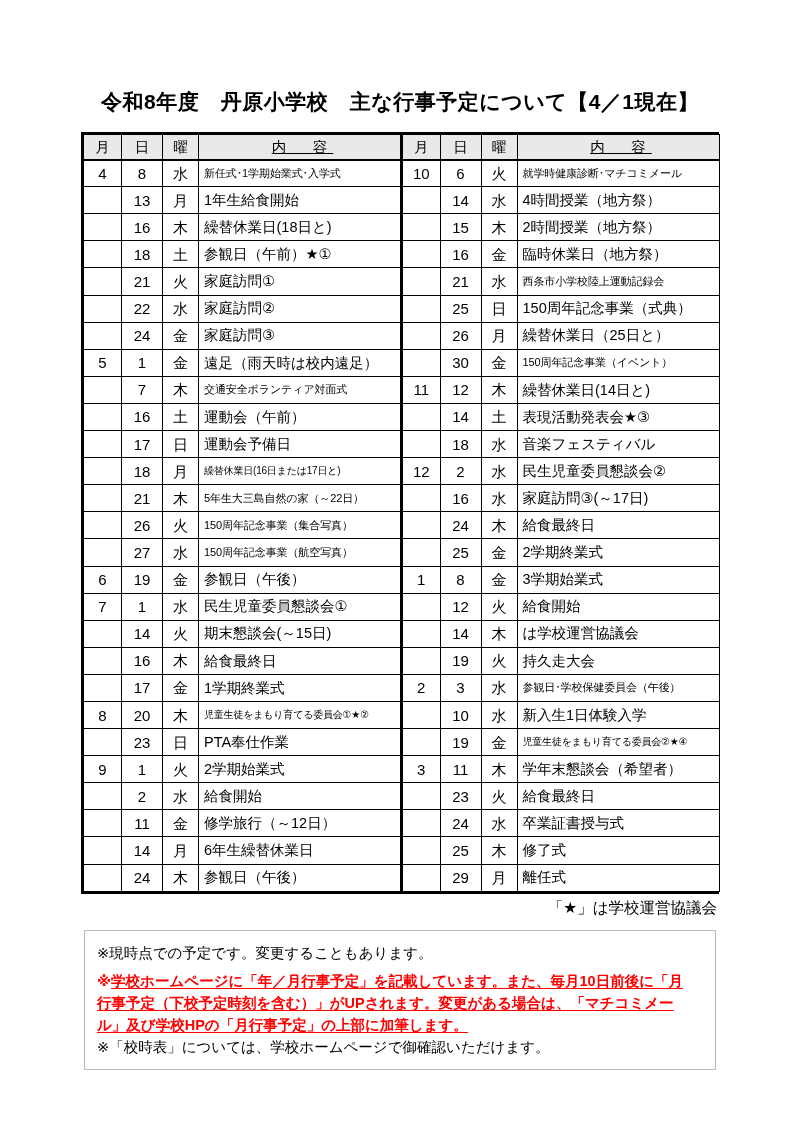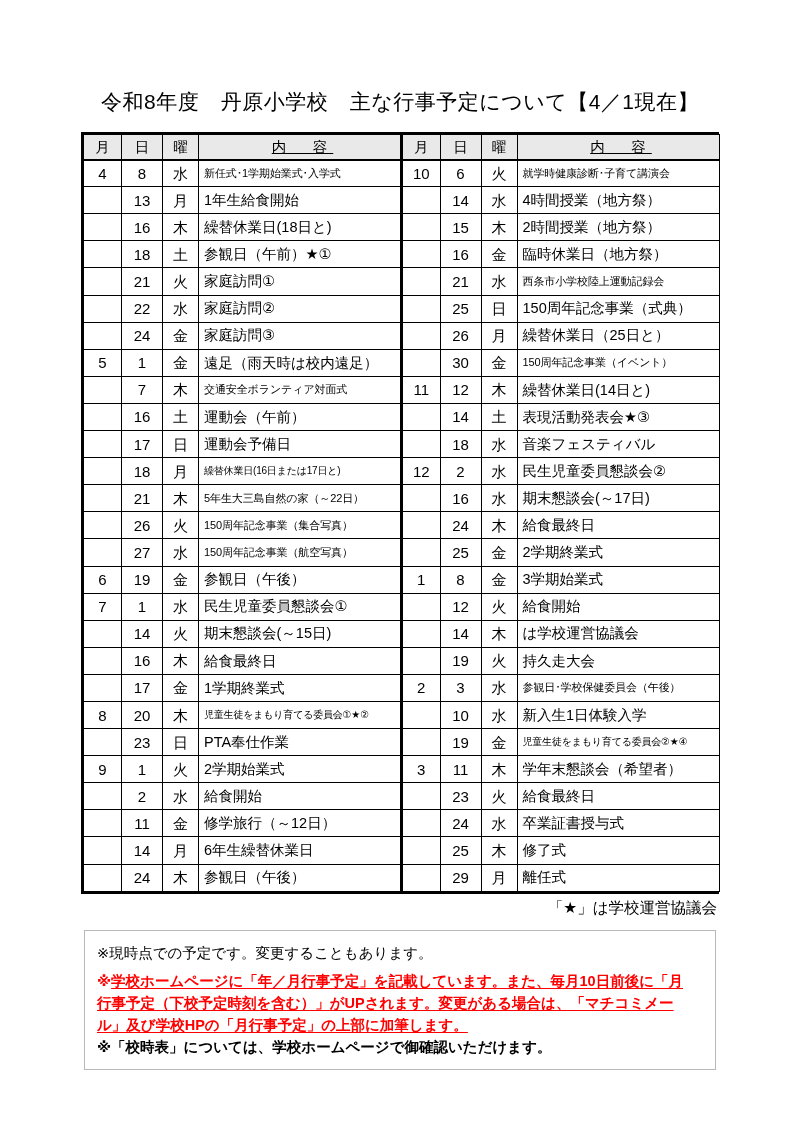--- a/index.html
+++ b/index.html
@@ -19,21 +19,21 @@
     width: 800px;
     height: 1132px;
     box-sizing: border-box;
     padding: 0;
     position: relative;
   }
   
   .title {
     text-align: center;
     font-size: 21px;
-    font-weight: normal;
+    font-weight: bold;
     letter-spacing: 0.5px;
     margin: 0;
     padding-top: 90px;
     line-height: 1.1;
   }
   
   .schedule-wrap {
     margin: 19px auto 0 auto;
     width: 638px;
     display: flex;
@@ -109,21 +109,21 @@
     box-sizing: border-box;
     padding: 11px 12px 11px 12px;
     background: #fff;
   }
   .notes p {
     margin: 0 12px 6px 0;
     font-size: 14.5px;
     line-height: 1.52;
     white-space: nowrap;
   }
-  .notes p:last-child { margin-bottom: 0; font-weight: bold; }
+  .notes p:last-child { margin-bottom: 0; }
   .notes p.red {
     color: #ff0000;
     font-weight: bold;
     margin-bottom: 0;
     white-space: normal;
   }
   .notes .red-run {
     color: #ff0000;
     font-weight: bold;
     text-decoration: underline;
@@ -334,21 +334,21 @@
           <th>日</th>
           <th>曜</th>
           <th class="h-body">内　容</th>
         </tr>
       </thead>
       <tbody id="right-body">
           <tr>
             <td class="month">10</td>
             <td class="day">6</td>
             <td class="dow">火</td>
-            <td class="body sm">就学時健康診断･子育て講演会</td>
+            <td class="body sm">就学時健康診断･マチコミメール</td>
           </tr>
           <tr>
             <td class="month"></td>
             <td class="day">14</td>
             <td class="dow">水</td>
             <td class="body">4時間授業（地方祭）</td>
           </tr>
           <tr>
             <td class="month"></td>
             <td class="day">15</td>
@@ -406,21 +406,21 @@
           <tr>
             <td class="month">12</td>
             <td class="day">2</td>
             <td class="dow">水</td>
             <td class="body">民生児童委員懇談会②</td>
           </tr>
           <tr>
             <td class="month"></td>
             <td class="day">16</td>
             <td class="dow">水</td>
-            <td class="body">期末懇談会(～17日)</td>
+            <td class="body">家庭訪問③(～17日)</td>
           </tr>
           <tr>
             <td class="month"></td>
             <td class="day">24</td>
             <td class="dow">木</td>
             <td class="body">給食最終日</td>
           </tr>
           <tr>
             <td class="month"></td>
             <td class="day">25</td>

